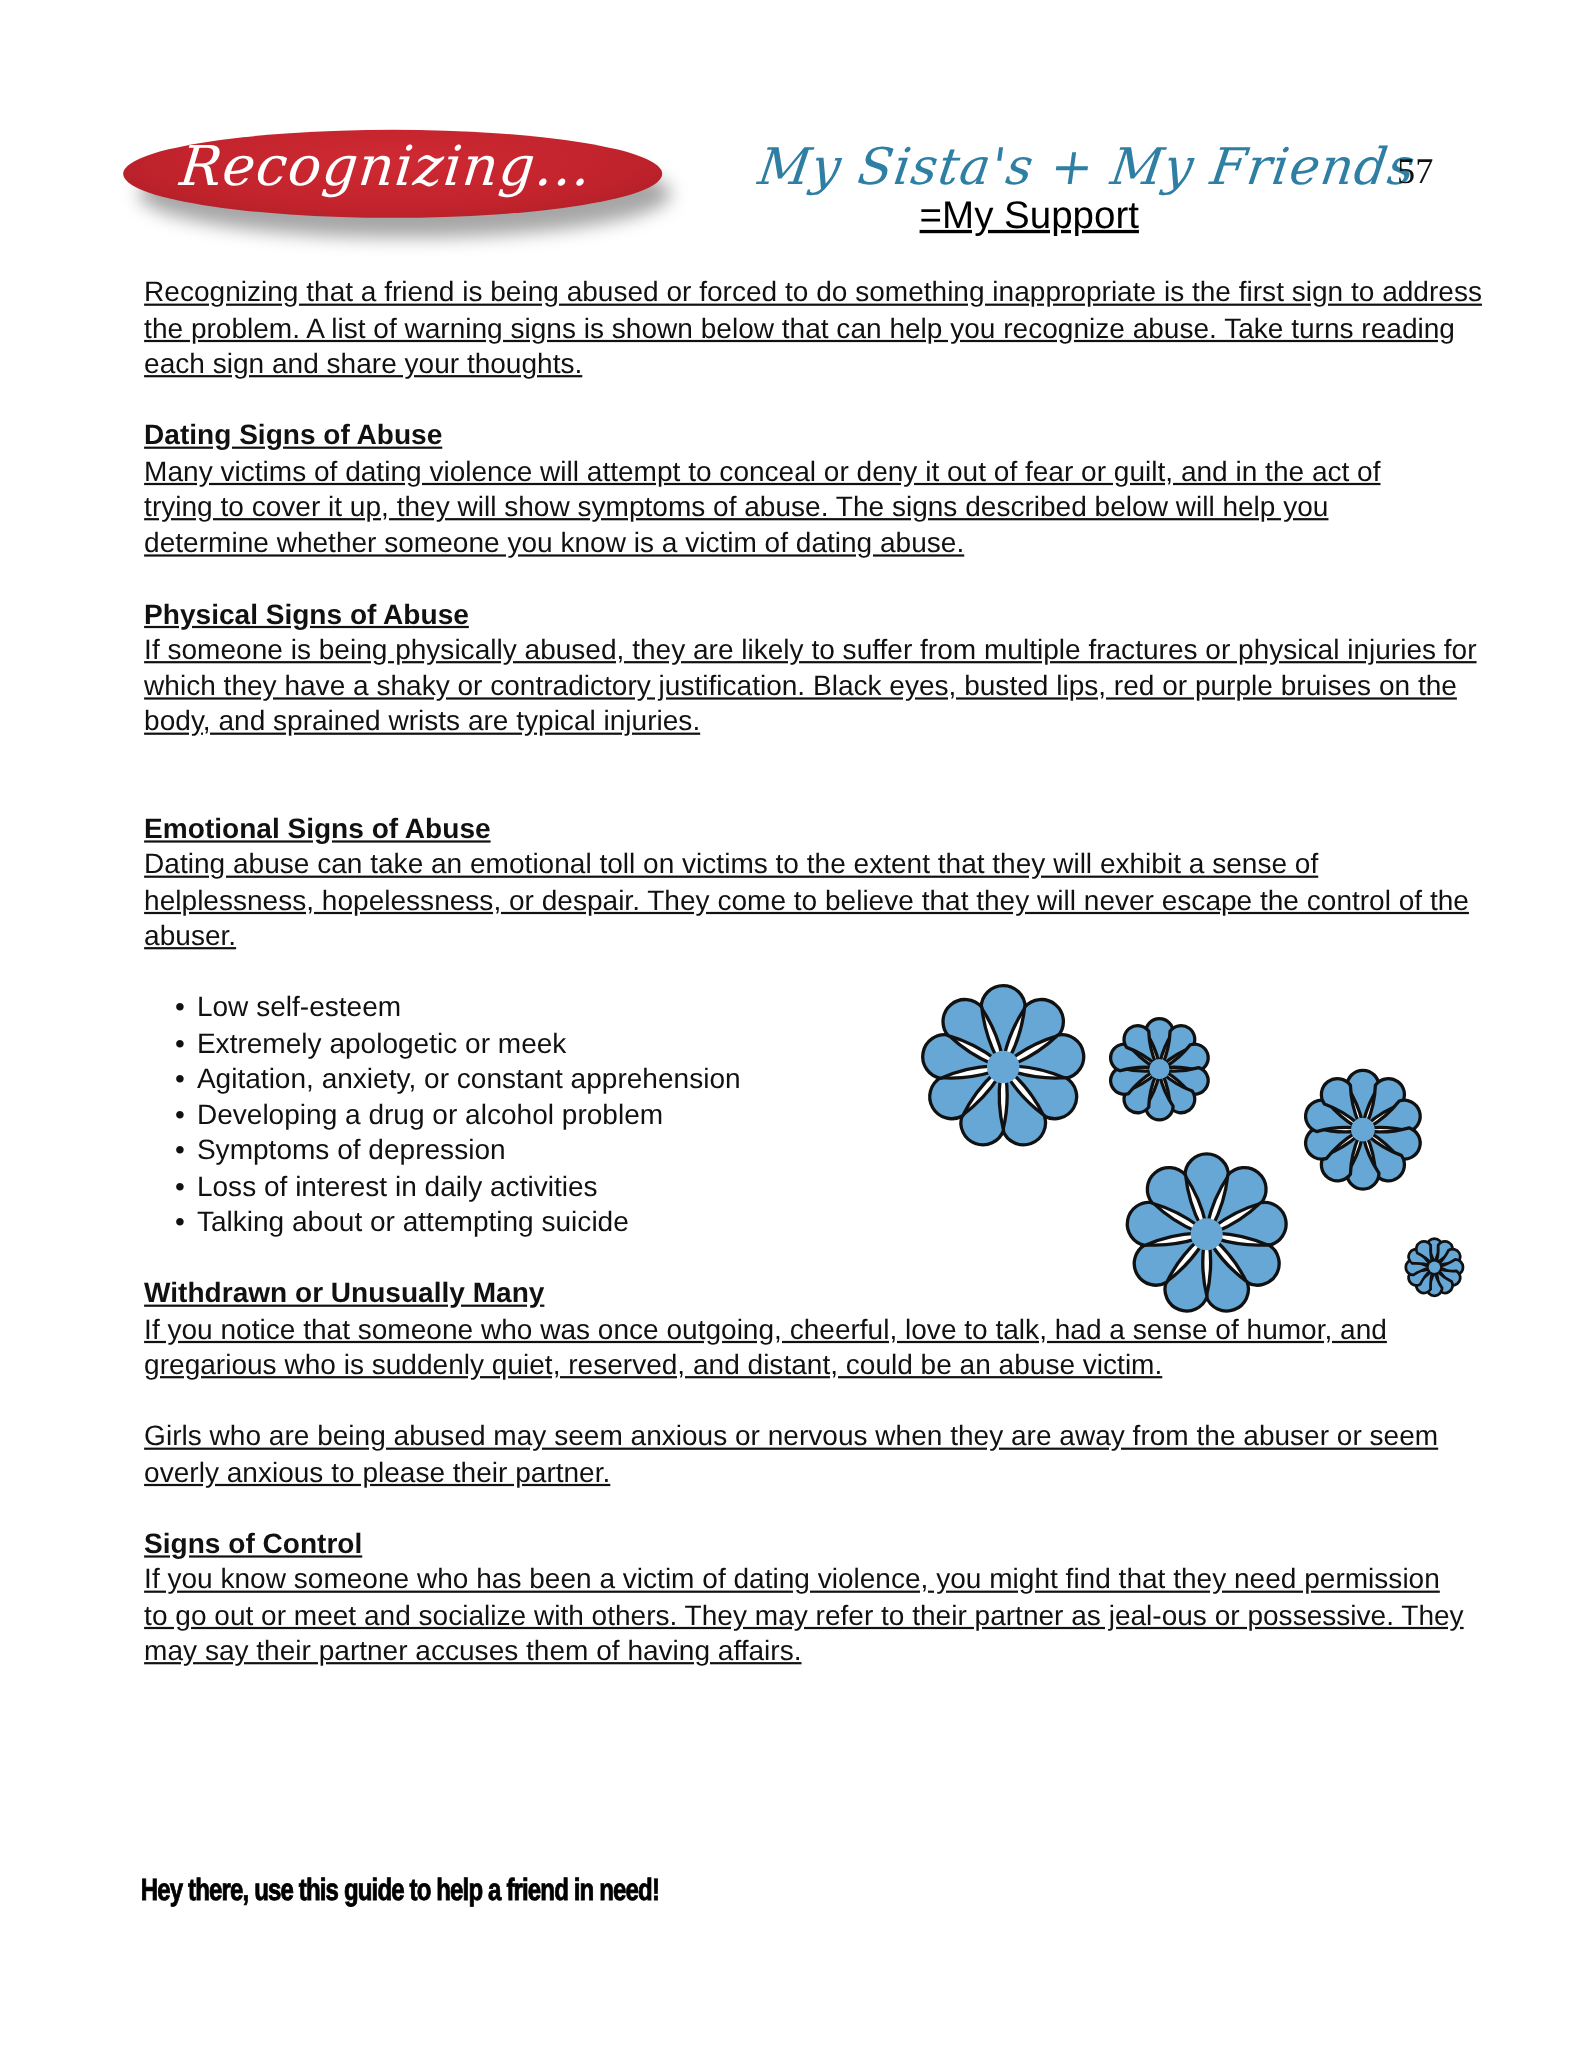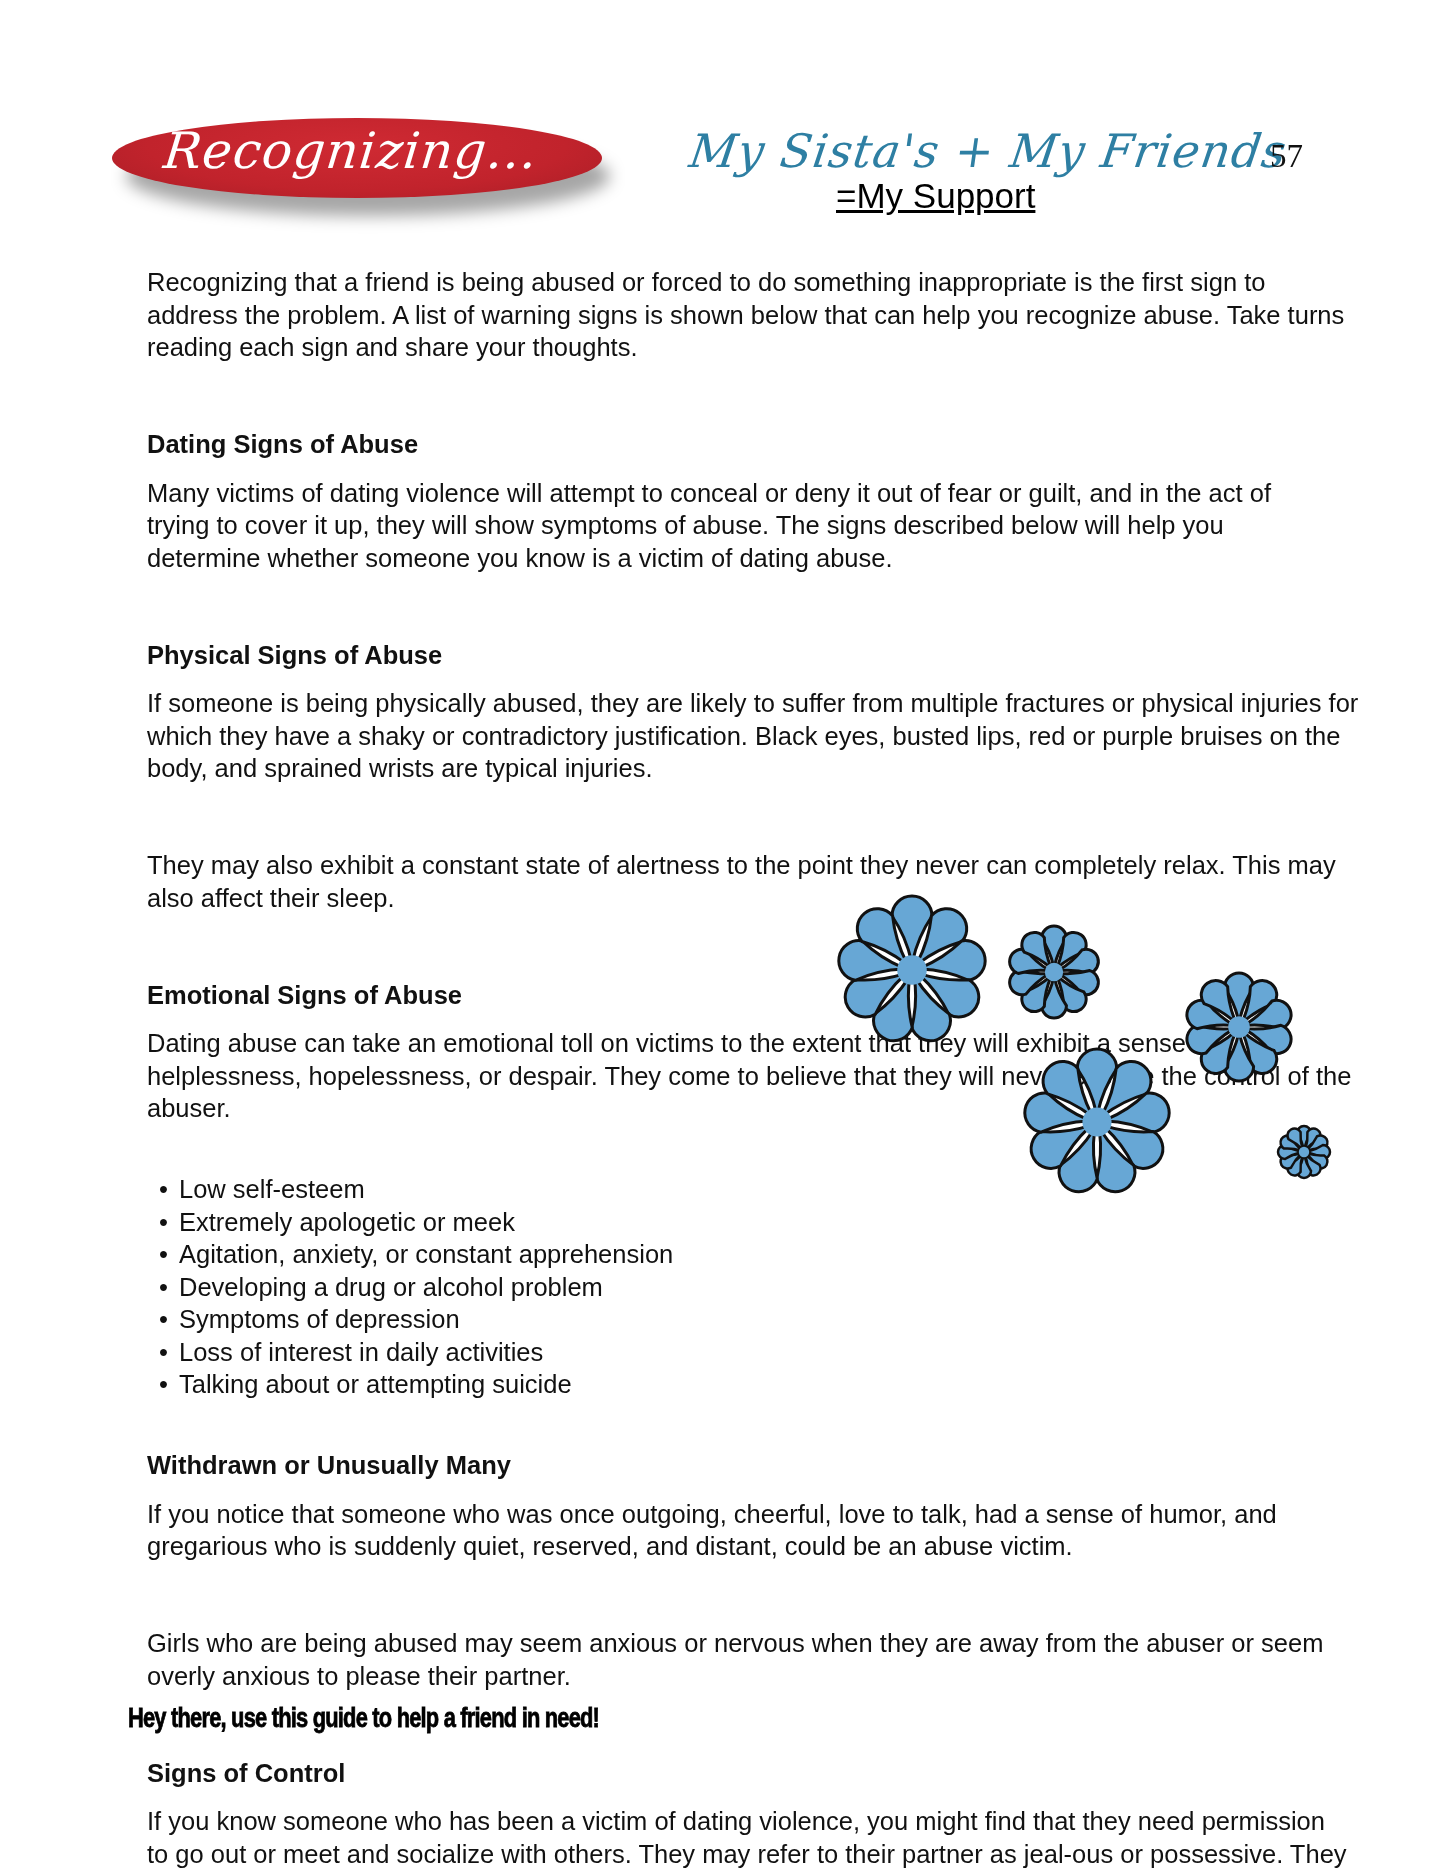--- a/index.html
+++ b/index.html
@@ -16,21 +16,21 @@
     transform: skewX(-6deg); }
 
   .title-script { position: absolute; left: 690px; top: 124px; color: #2e7fa3;
     font-family: "DejaVu Serif", serif; font-style: italic; font-size: 46px; letter-spacing: 1px;
     transform: skewX(-8deg); white-space: nowrap; }
   .title-sub { position: absolute; left: 836px; top: 176px; font-size: 35px; color: #000; text-decoration: underline; }
   .page-num { position: absolute; left: 1270px; top: 138px; font-family: "Liberation Serif", serif;
     font-size: 33px; color: #111; }
 
   .content { position: absolute; left: 131px; top: 250px; width: 1230px; font-size: 25.5px; line-height: 32.5px; }
-  .content p { margin: 16px; }
+  .content p { margin: 0; text-decoration: underline; }
   .gap { height: 32.5px; }
   .h { font-weight: bold; }
 
   .list { margin: 0; padding: 0; list-style: none; }
   .list li { padding-left: 28px; position: relative; }
   .list li .bullet { position: absolute; left: 28px; }
   .list li .txt { margin-left: 20px; text-align: center; }
 
   .flowers { position: absolute; left: 820px; top: 890px; width: 560px; height: 320px; }
   .flowers svg { position: absolute; overflow: visible; }
@@ -55,21 +55,20 @@
   <p>Recognizing that a friend is being abused or forced to do something inappropriate is the first sign to address the problem. A list of warning signs is shown below that can help you recognize abuse. Take turns reading each sign and share your thoughts.</p>
   <div class="gap"></div>
 
   <p class="h">Dating Signs of Abuse</p>
   <p style="width:1190px">Many victims of dating violence will attempt to conceal or deny it out of fear or guilt, and in the act of trying to cover it up, they will show symptoms of abuse. The signs described below will help you determine whether someone you know is a victim of dating abuse.</p>
   <div class="gap"></div>
 
   <p class="h">Physical Signs of Abuse</p>
   <p style="width:1230px">If someone is being physically abused, they are likely to suffer from multiple fractures or physical injuries for which they have a shaky or contradictory justification. Black eyes, busted lips, red or purple bruises on the body, and sprained wrists are typical injuries.</p>
   <div class="gap"></div>
-  <p style="width:1230px">They may also exhibit a constant state of alertness to the point they never can completely relax. This may also affect their sleep.</p>
   <div class="gap"></div>
 
   <p class="h">Emotional Signs of Abuse</p>
   <p style="width:1215px">Dating abuse can take an emotional toll on victims to the extent that they will exhibit a sense of helplessness, hopelessness, or despair. They come to believe that they will never escape the control of the abuser.</p>
   <div class="gap"></div>
 
   <ul class="list" id="signs-list">
       <li><span class="bullet">•</span><span class="txt">Low self-esteem</span></li>
       <li><span class="bullet">•</span><span class="txt">Extremely apologetic or meek</span></li>
       <li><span class="bullet">•</span><span class="txt">Agitation, anxiety, or constant apprehension</span></li>

